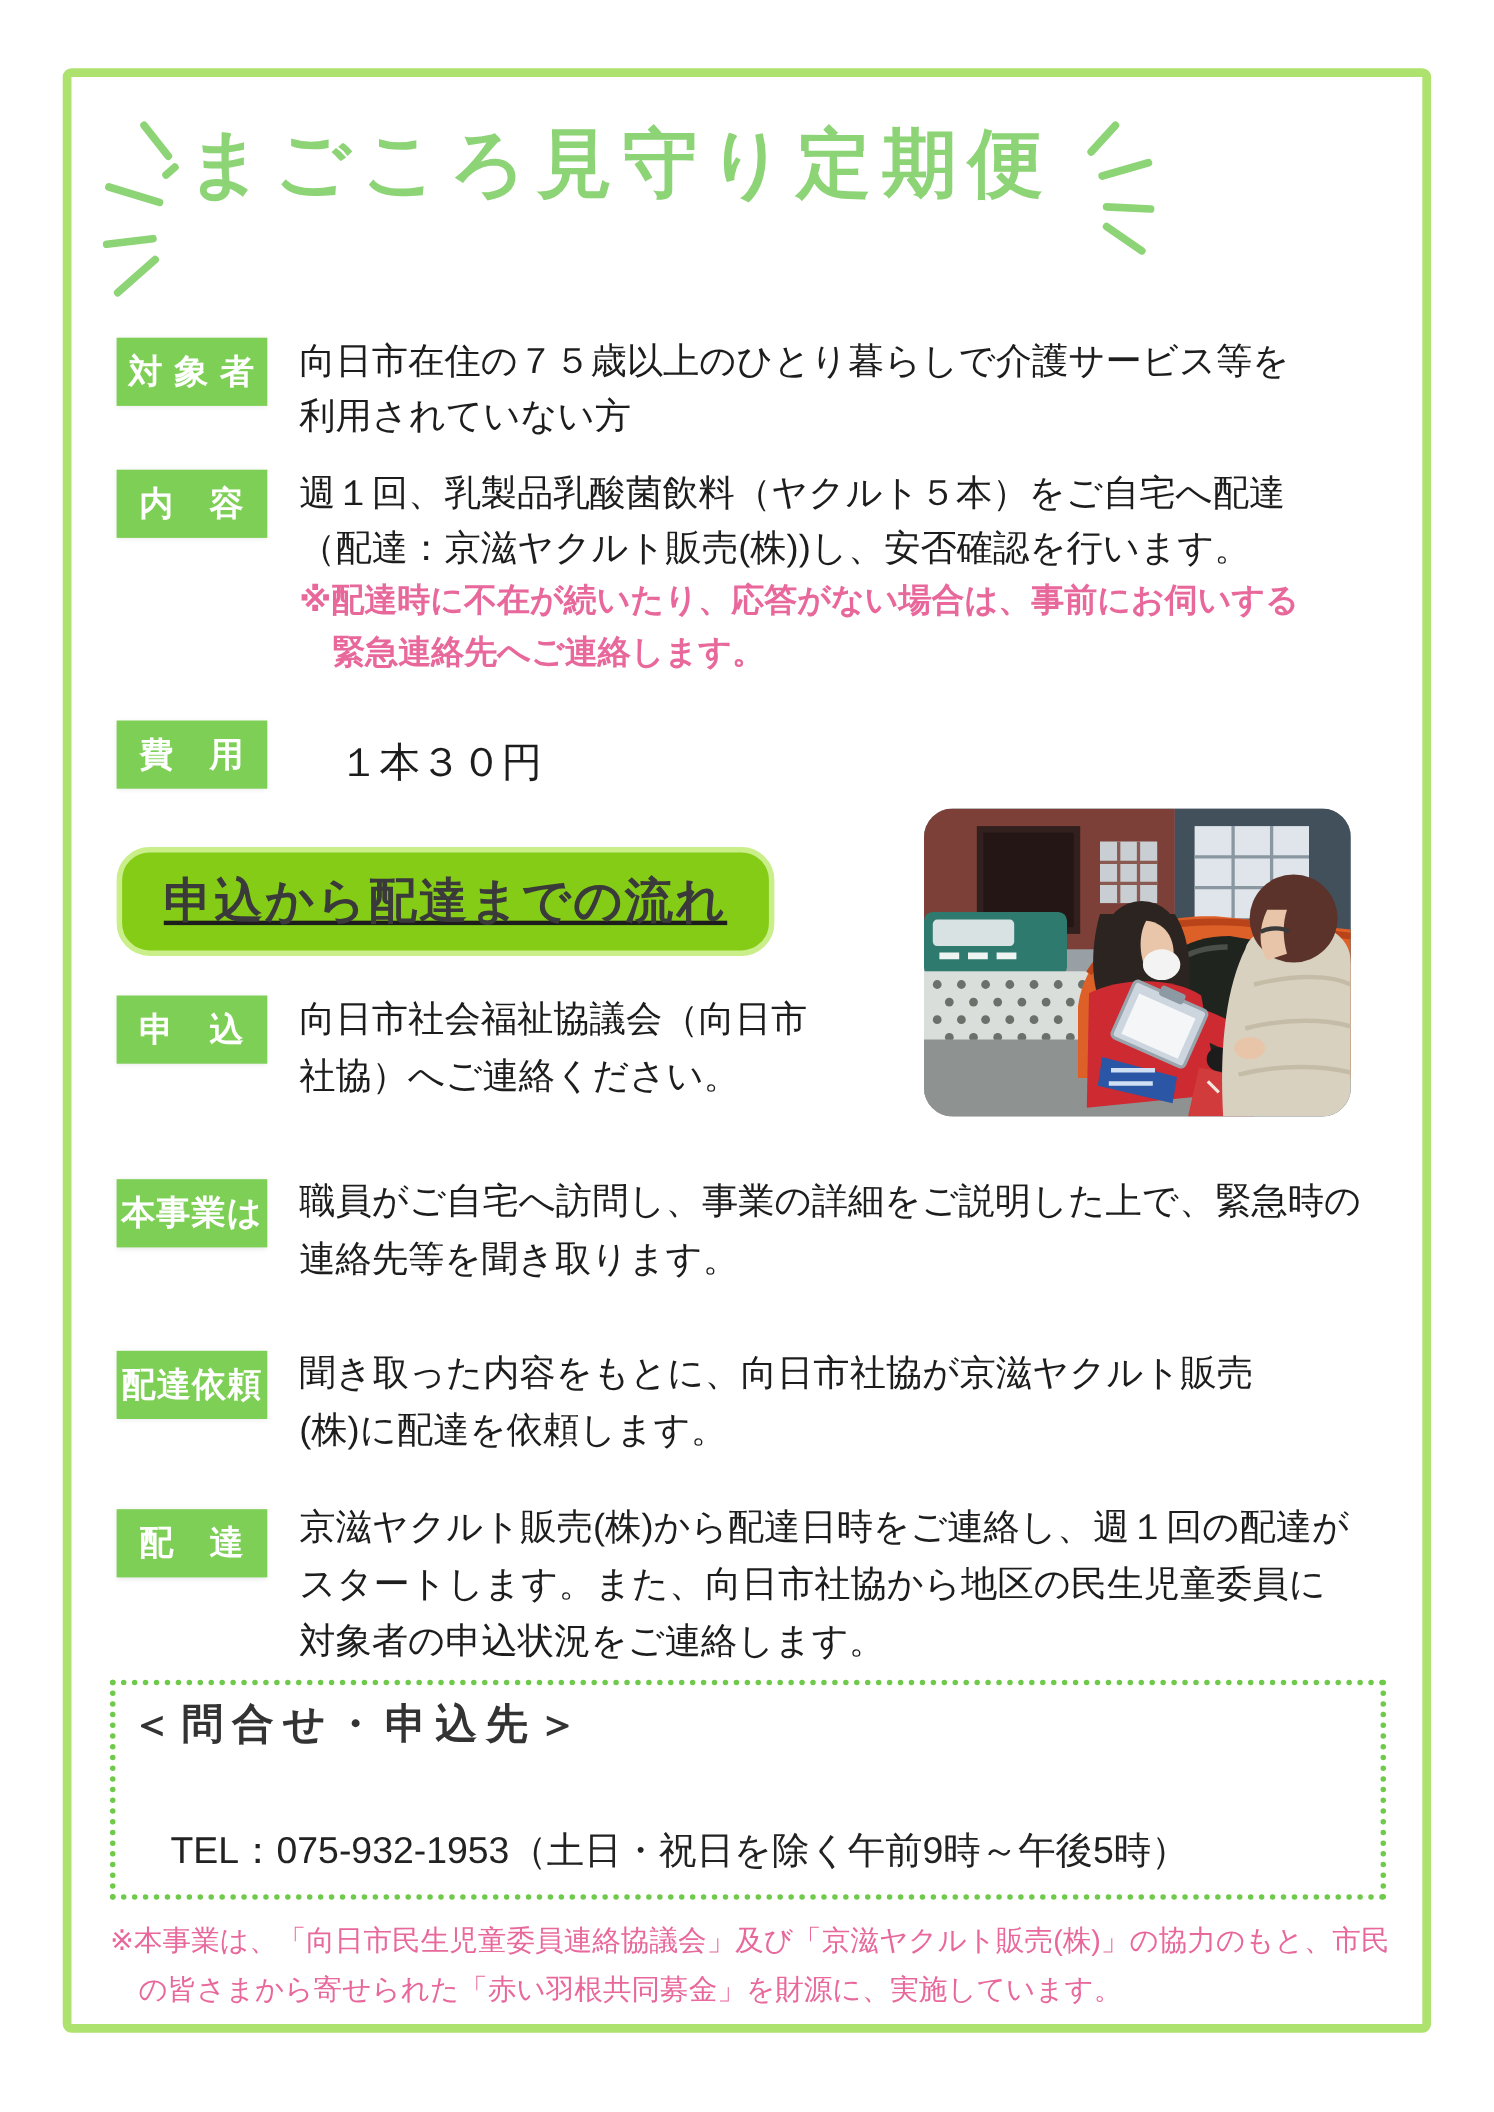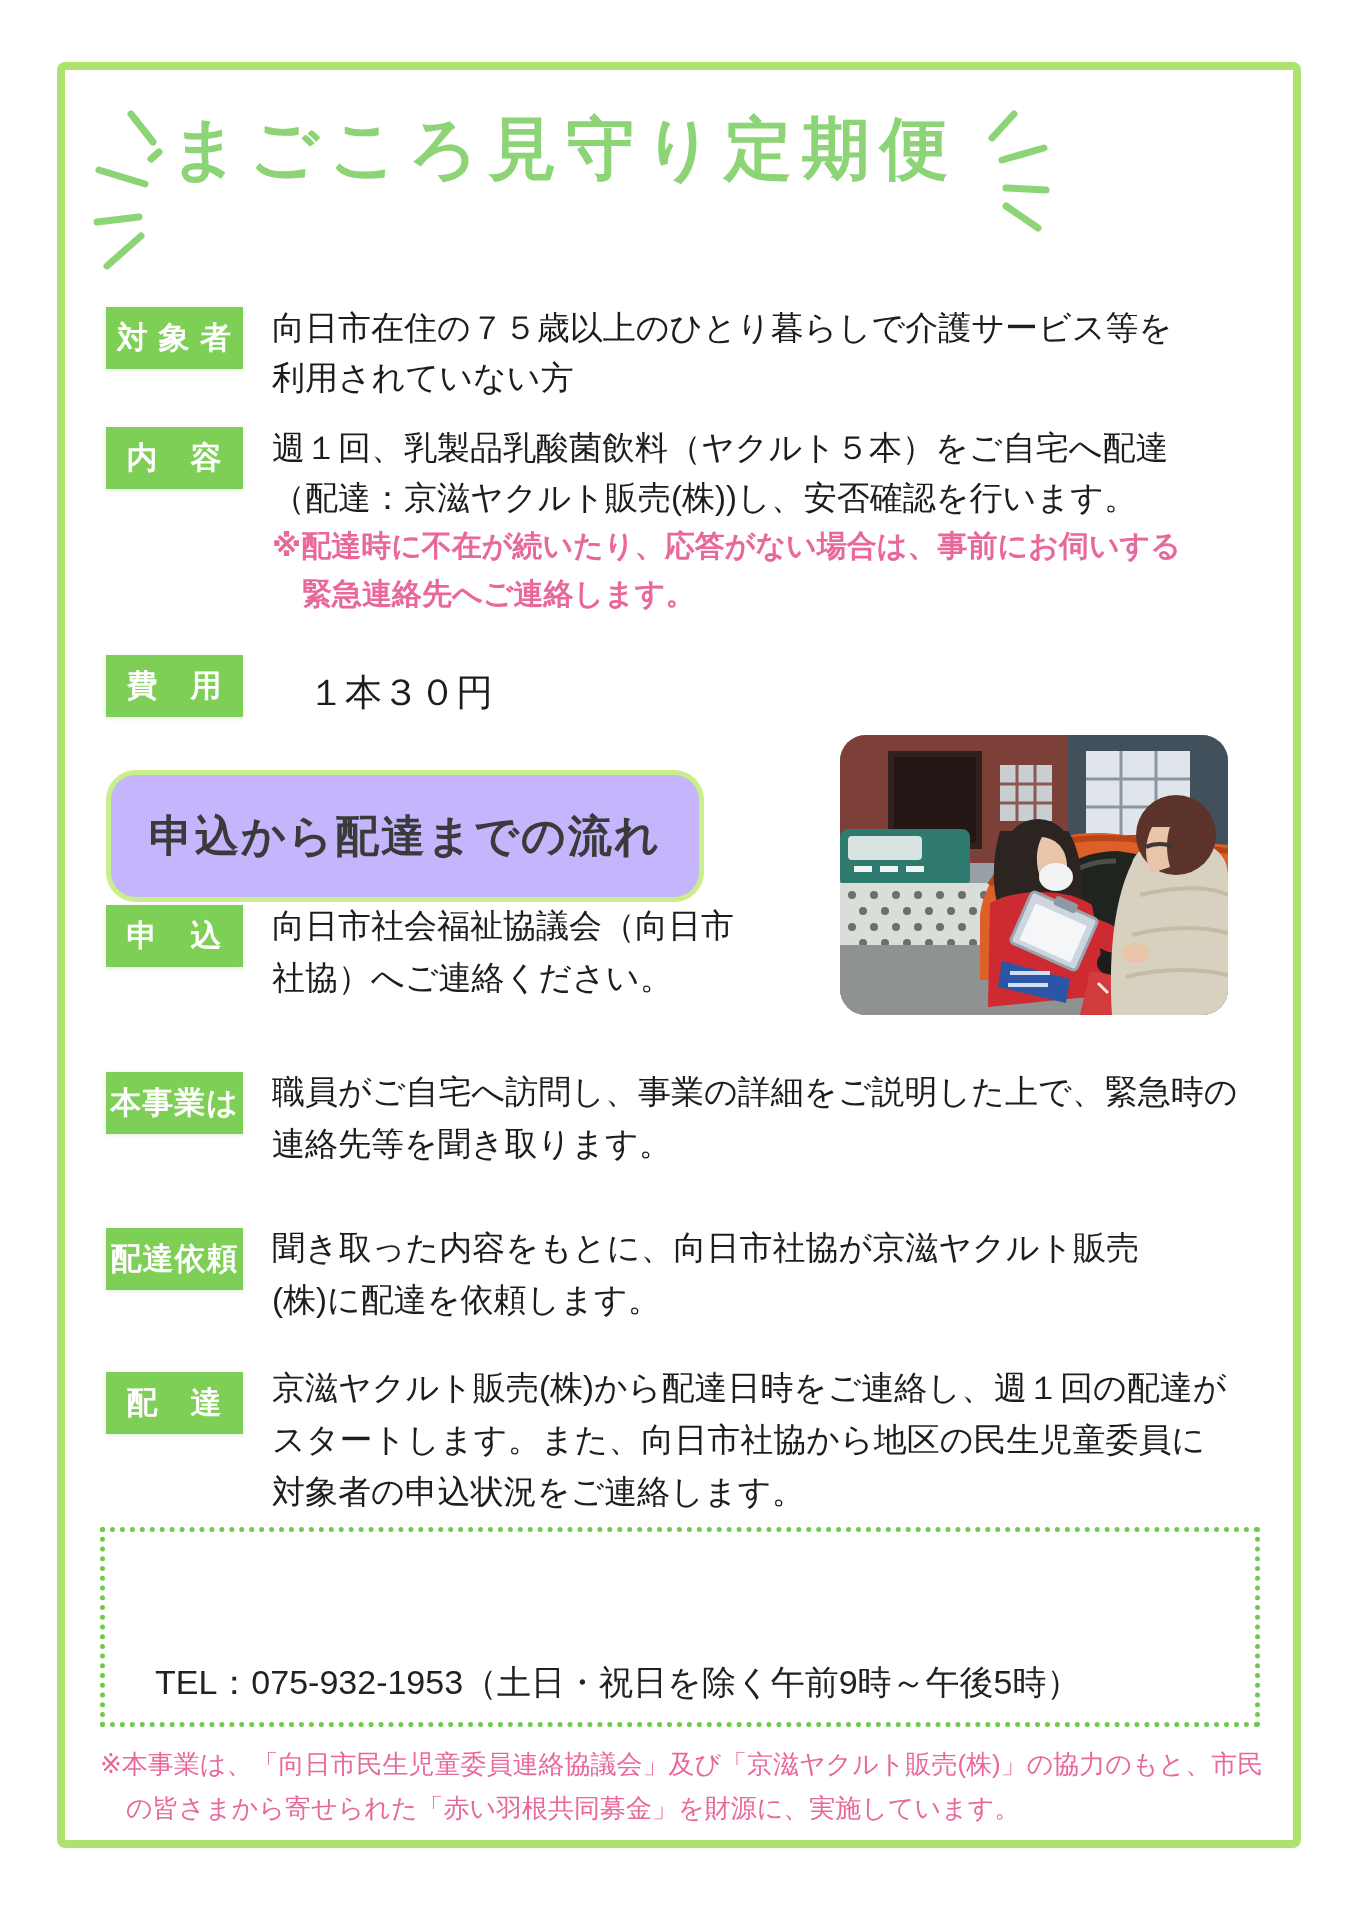--- a/index.html
+++ b/index.html
@@ -43,23 +43,23 @@
     white-space:pre-line;
   }
   .note-pink{
     position:absolute;left:272px;
     font-size:30px;line-height:48px;color:var(--pink);
     white-space:pre-line;
     font-weight:bold;
   }
   .fee-text{position:absolute;left:308px;font-size:37px;font-family:Liberation Serif, serif;}
   .flow-head-box{
-    position:absolute;left:106px;top:770px;width:598px;height:132px;
-    border:5px solid var(--flow-border-green);border-radius:30px;background:#c4b5fd;
-    display:flex;align-items:center;justify-content:center;
+    position:absolute;left:106px;top:770px;width:598px;height:99px;
+    border:5px solid var(--flow-border-green);border-radius:30px;background:#84cc16;
+    display:flex;align-items:center;justify-content:center;text-decoration:underline;
   }
   .flow-head-text{font-size:44px;font-weight:bold;color:#3a3a3a;letter-spacing:2px;}
   .photo{
     position:absolute;left:840px;top:735px;width:388px;height:280px;
     border-radius:26px;overflow:hidden;background:#98a0a6;
   }
   .photo svg{display:block;width:100%;height:100%;}
   .contact-box{
     position:absolute;left:100px;top:1527px;width:1160px;height:200px;
     border:5px dotted var(--dotted-green);background:#fff;
@@ -220,17 +220,18 @@
 <div class="label-box" style="top:1228px">配達依頼</div>
 <div class="body-text" style="top:1222px;line-height:52px">聞き取った内容をもとに、向日市社協が京滋ヤクルト販売
 (株)に配達を依頼します。</div>
 
 <div class="label-box" style="top:1372px">配　達</div>
 <div class="body-text" style="top:1362px;line-height:52px">京滋ヤクルト販売(株)から配達日時をご連絡し、週１回の配達が
 スタートします。また、向日市社協から地区の民生児童委員に
 対象者の申込状況をご連絡します。</div>
 
 <div class="contact-box">
+  <div class="contact-heading">＜問合せ・申込先＞</div>
   <div class="contact-tel">TEL：075-932-1953（土日・祝日を除く午前9時～午後5時）</div>
 </div>
 
 <div class="footer-note">※本事業は、「向日市民生児童委員連絡協議会」及び「京滋ヤクルト販売(株)」の協力のもと、市民
 　の皆さまから寄せられた「赤い羽根共同募金」を財源に、実施しています。</div>
 
 </body></html>

